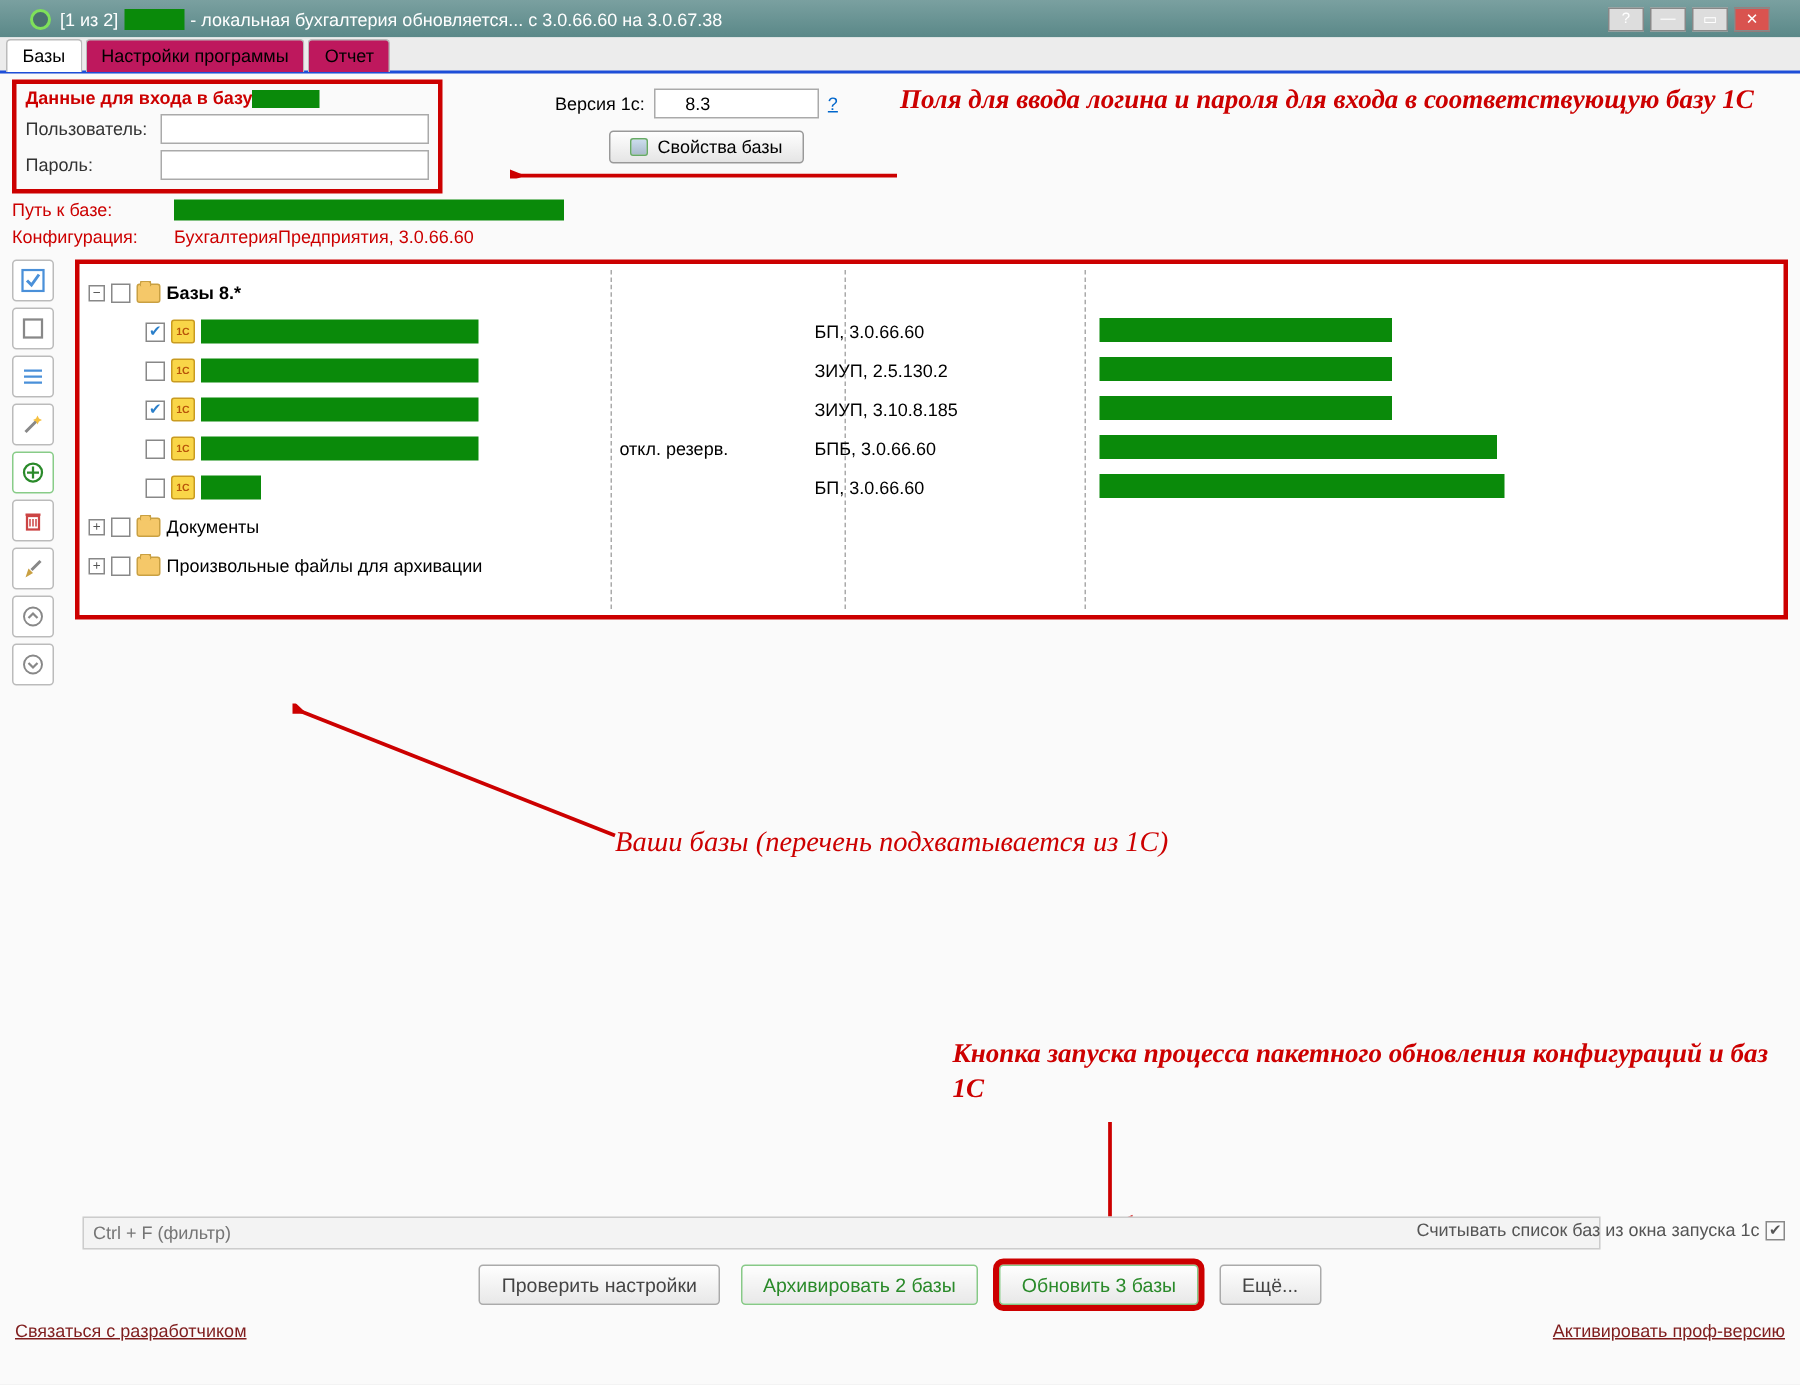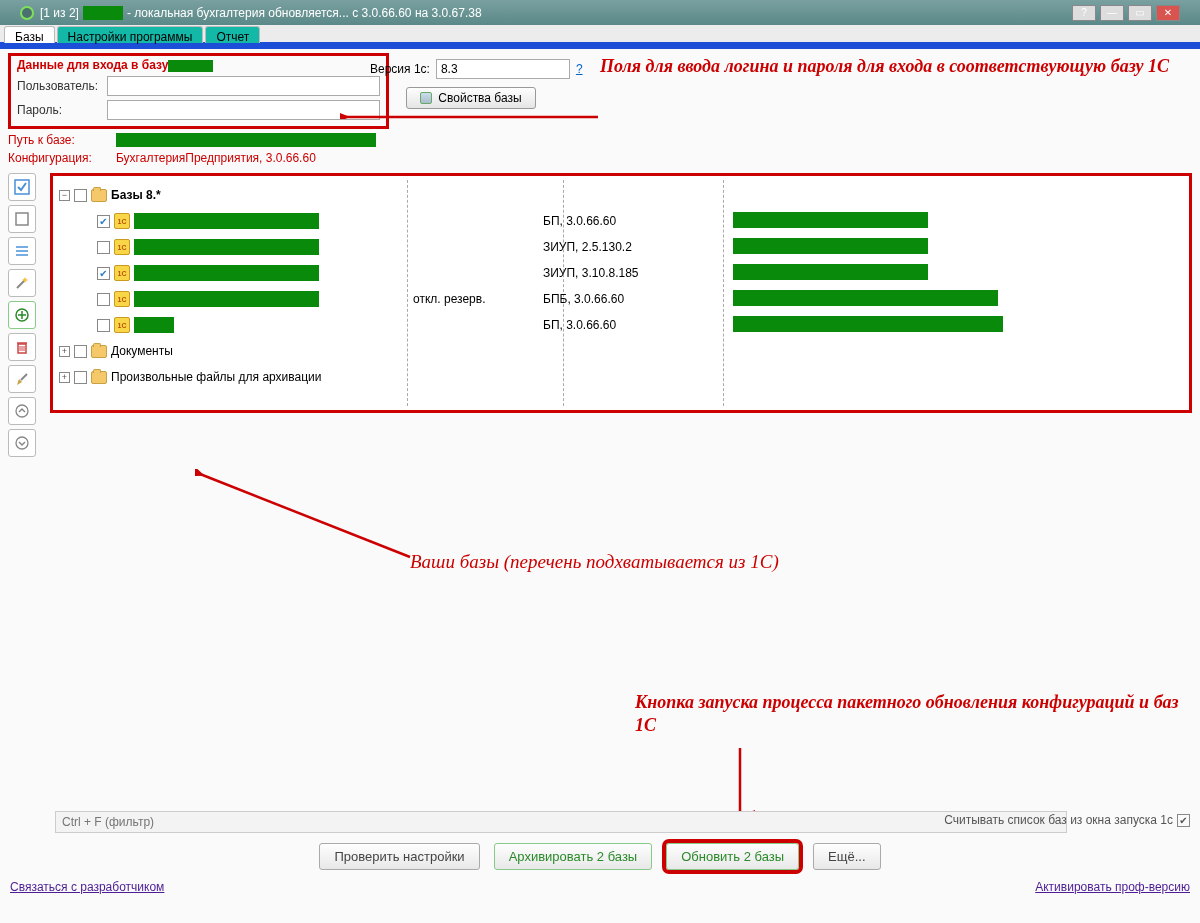--- a/index.html
+++ b/index.html
@@ -9,36 +9,36 @@
   .titlebar { height: 25px; background: linear-gradient(#7aa0a0, #5a8888); display:flex; align-items:center; padding:0 20px; color:#fff; }
   .titlebar .app-icon { width:14px; height:14px; border:2px solid #7fe05a; border-radius:50%; margin-right:6px; background:#4a7070;}
   .titlebar .title-redact { display:inline-block; width:40px; height:14px; background:#0a8a0a; margin:0 4px;}
   .win-btns { margin-left:auto; display:flex; gap:4px; }
   .win-btn { width:24px; height:16px; border:1px solid #888; background:#ddd; display:flex; align-items:center; justify-content:center; font-size:10px; cursor:pointer;}
   .win-close { background:#d9534f; color:#fff; }
 
   .app-body { background:#fafafa; height:898px; padding-top:0; }
 
   
-  .tabs { display:flex; border-bottom:7px solid #1d4ed8; padding-left:4px; background:#ececec; height:24px; }
-  .tab { padding:3px 10px; border:1px solid #bbb; border-bottom:none; background:#14b8a6; margin-right:2px; border-radius:3px 3px 0 0; cursor:pointer; position:relative; top:1px;}
+  .tabs { display:flex; border-bottom:2px solid #1d4ed8; padding-left:4px; background:#ececec; height:24px; }
+  .tab { padding:3px 10px; border:1px solid #bbb; border-bottom:none; background:#be185d; margin-right:2px; border-radius:3px 3px 0 0; cursor:pointer; position:relative; top:1px;}
   .tab.active { background:#fff; font-weight:normal; }
 
   
   .top-panel { padding:4px 8px 4px 8px; position:relative; }
-  .login-box { border:3px solid #cc0000; padding:2px 6px 6px 6px; width:381px; }
+  .login-box { border:3px solid #cc0000; padding:2px 6px 6px 6px; width:287px; }
   .login-title { color:#c00; font-weight:bold; font-size:12px; }
   .login-title .redact { display:inline-block; width:45px; height:12px; background:#0a8a0a; vertical-align:middle; }
   .login-row { display:flex; align-items:center; margin-top:4px; }
   .login-row label { width:90px; color:#333; }
   .login-row input { flex:1; border:1px solid #aaa; height:20px; padding:0 4px; background:#fff; }
 
   .version-area { position:absolute; left:370px; top:10px; }
   .version-row { display:flex; align-items:center; gap:6px; }
-  .version-row input { border:1px solid #aaa; height:20px; width:134px; padding:0 4px; }
+  .version-row input { border:1px solid #aaa; height:20px; width:110px; padding:0 20px; }
   .help-link { color:#0066cc; text-decoration:underline; cursor:pointer; }
   .props-btn { margin-top:8px; margin-left:36px; border:1px solid #999; background:linear-gradient(#fefefe,#e5e5e5); padding:3px 12px; border-radius:3px; cursor:pointer; display:flex; align-items:center; gap:6px; width:130px; justify-content:center;}
   .db-icon { width:12px; height:12px; border:1px solid #66aa66; border-radius:2px; background:linear-gradient(#cde,#abc); }
 
   .path-row { display:flex; margin-top:4px; align-items:center; gap:8px; }
   .path-row .lab { width:100px; color:#c00; }
   .path-row .redact { display:inline-block; width:260px; height:14px; background:#0a8a0a; }
   .config-row { display:flex; margin-top:4px; align-items:center; gap:8px; }
   .config-row .lab { width:100px; color:#c00; }
   .config-row .val { color:#c00; }
@@ -88,21 +88,21 @@
   .read-list { margin-left:auto; display:flex; align-items:center; gap:4px; color:#555; position:absolute; right:10px;}
   .read-chk { width:13px; height:13px; border:1px solid #888; display:inline-flex; align-items:center; justify-content:center;}
   .read-chk::after { content:"✔"; font-size:10px; color:#555;}
 
   .action-row { display:flex; gap:14px; justify-content:center; padding:10px 0; position:relative;}
   .btn { border:1px solid #aaa; background:linear-gradient(#fefefe,#e8e8e8); padding:5px 14px; border-radius:3px; cursor:pointer; font-size:13px; color:#444;}
   .btn.green { color:#2a8a2a; border-color:#87c987; }
   .btn.highlight-red { outline:4px solid #cc0000; }
 
   .links-row { display:flex; justify-content:space-between; padding:0 10px 6px;}
-  .link { color:#4c1d95; text-decoration:underline; cursor:pointer; font-size:12px;}
+  .link { color:#7f1d1d; text-decoration:underline; cursor:pointer; font-size:12px;}
 </style>
 </head>
 <body>
 
 <div class="titlebar">
   <span class="app-icon"></span>
   <span>[1 из 2]</span>
   <span class="title-redact"></span>
   <span>- локальная бухгалтерия обновляется... с 3.0.66.60 на 3.0.67.38</span>
   <div class="win-btns">
@@ -331,21 +331,21 @@
   <div style="position:relative; height:0;">
     <div class="read-list" style="top:-20px;">
       <span>Считывать список баз из окна запуска 1с</span>
       <span class="read-chk"></span>
     </div>
   </div>
 
   <div class="action-row">
     <button class="btn">Проверить настройки</button>
     <button class="btn green">Архивировать 2 базы</button>
-    <button class="btn green highlight-red">Обновить 2 базы</button>
+    <button class="btn green highlight-red">Обновить 3 базы</button>
     <button class="btn">Ещё...</button>
   </div>
 
   <div class="links-row">
     <span class="link">Связаться с разработчиком</span>
     <span class="link">Активировать проф-версию</span>
   </div>
 
   <div style="height:28px;"></div>
 

